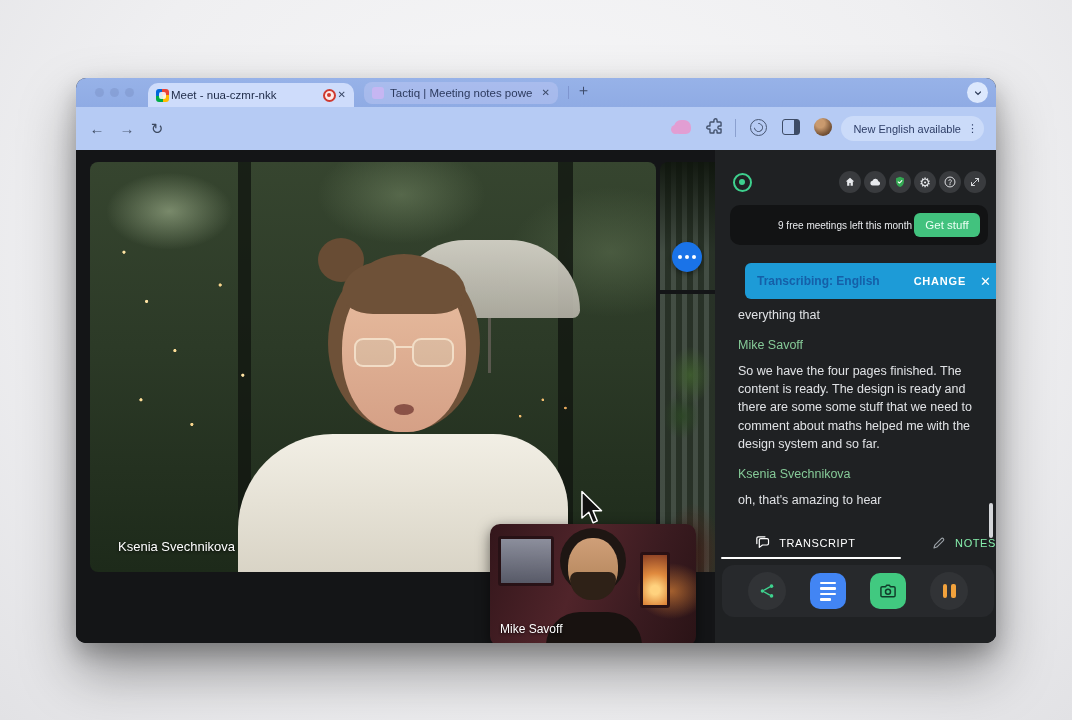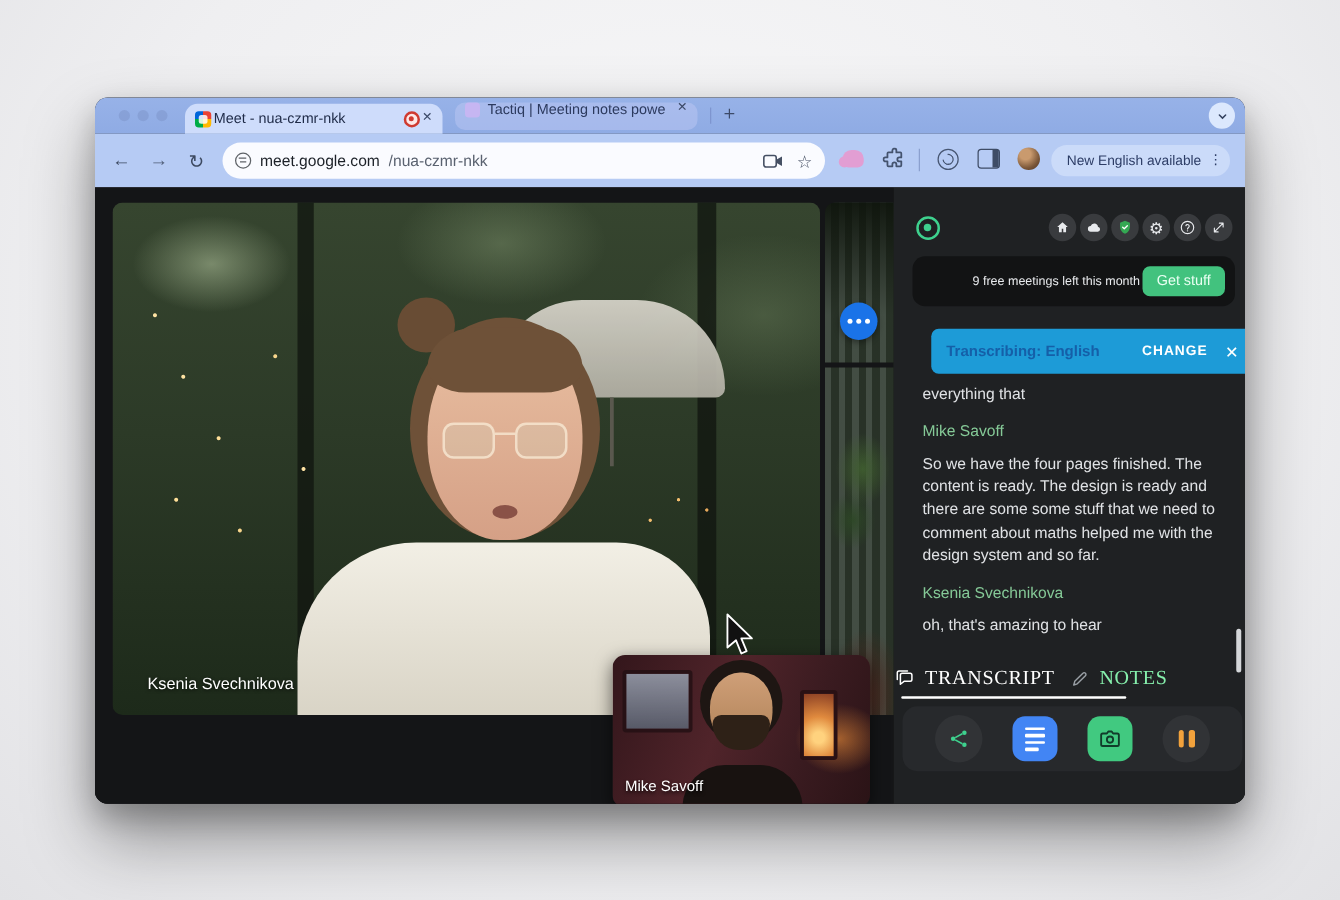--- a/index.html
+++ b/index.html
@@ -30,21 +30,21 @@
   .tab-title { font-size:11.5px; color:#1e2a47; white-space:nowrap; overflow:hidden; text-overflow:ellipsis; flex:1; }
   .favicon-meet { width:13px; height:13px; border-radius:3px; flex:none;
     background: conic-gradient(#ea4335 0 25%, #ffba00 0 50%, #00ac47 0 75%, #0066da 0 100%); position:relative;}
   .favicon-meet::after{content:""; position:absolute; inset:3px; background:#fff; border-radius:2px; opacity:.85;}
   .rec-dot { width:13px; height:13px; border-radius:50%; border:2.5px solid #cf3a30; flex:none; position:relative; background:#fde8e6;}
   .rec-dot::after{content:""; position:absolute; left:2px; top:2px; width:4px; height:4px; border-radius:50%; background:#cf3a30;}
   .tab-close { font-size:10px; color:#3c4a68; flex:none; line-height:1; }
   .tab-2 {
     position:absolute; left:288px; top:4px; width:194px; height:22px;
     background:rgba(193,202,245,.45); border-radius:8px;
-    display:flex; align-items:flex-start; gap:6px; padding:0 8px;
+    display:flex; align-items:center; gap:6px; padding:0 8px;
   }
   .favicon-tactiq { width:12px; height:12px; border-radius:3px; background:#c6b6f2; flex:none; }
   .tab-2 .tab-title { color:#2c3a5e; }
   .tab-divider { position:absolute; left:492px; top:8px; width:1px; height:13px; background:#7e95cf; }
   .newtab-btn { position:absolute; left:500px; top:3px; font-size:15px; color:#3c4a68; }
   .strip-chevron { position:absolute; right:8px; top:4px; width:21px; height:21px; border-radius:50%; background:#dce8fd;
     display:flex; align-items:center; justify-content:center; }
 
   
   .toolbar { position:absolute; left:0; top:29px; width:100%; height:43px; background:#b6cbf4; display:flex; align-items:center; }
@@ -173,21 +173,21 @@
     display:flex; align-items:center; padding:0 12px; }
   .trans-label { font-size:12px; font-weight:bold; color:#155fa8; }
   .change-btn { margin-left:auto; font-size:11px; font-weight:bold; letter-spacing:.8px; color:#fff; }
   .trans-close { margin-left:14px; color:#fff; font-size:13px; line-height:1;}
   .transcript { position:absolute; left:23px; top:156px; width:245px; }
   .tr-speaker { font-size:12.5px; color:#85c997; margin:14px 0 10px; }
   .tr-speaker:empty { display:none; margin:0; }
   .tr-text { font-size:12.5px; color:#e0e2e5; line-height:1.45; margin-bottom:10px; }
   .sb-scroll { position:absolute; right:3px; top:353px; width:4px; height:35px; border-radius:2px; background:#e8eaed; opacity:.9;}
   .sb-tabs { position:absolute; left:0; top:376px; width:100%; height:33px; display:flex; }
-  .sb-tab { flex:1; display:flex; align-items:center; justify-content:flex-start; gap:8px; font-size:16px; letter-spacing:.6px;font-family:Liberation Serif, serif; }
+  .sb-tab { flex:1; display:flex; align-items:center; justify-content:flex-end; gap:8px; font-size:11px; letter-spacing:.6px; }
   .sb-tab.active { color:#fff; } .sb-tab.idle { color:#86efac; }
   .tab-underline { position:absolute; left:6px; top:407px; width:180px; height:2px; background:#fff; border-radius:1px;}
   .actionbar { position:absolute; left:7px; top:415px; width:272px; height:52px; border-radius:12px; background:#27292c;
     display:flex; align-items:center; justify-content:space-around; padding:0 14px;}
   .act-circle { width:38px; height:38px; border-radius:50%; background:#313336; display:flex; align-items:center; justify-content:center;}
   .act-sq { width:36px; height:36px; border-radius:10px; display:flex; align-items:center; justify-content:center; flex-direction:column; gap:3px;}
   .docs-bg { background:#4285f4; } .cap-bg { background:#41c980; }
   .docs-line { width:16px; height:2.5px; background:#fff; border-radius:1px;}
   .docs-line.short { width:11px; align-self:flex-start; margin-left:10px;}
   .pause-wrap { display:flex; gap:4px; }
@@ -227,32 +227,20 @@
             <path d="M7 10l5 5 5-5" fill="none" stroke="#33415e" stroke-width="2.4" stroke-linecap="round"></path>
           </svg>
       </div>
     </div>
 
     <div class="toolbar">
       <span class="nav-ico" style="margin-left:6px">←</span>
       <span class="nav-ico dim">→</span>
       <span class="nav-ico">↻</span>
 
-      <div class="urlbar">
-        <div class="tune-ico"></div>
-        <span class="url-host">meet.google.com</span>
-        <span class="url-path">/nua-czmr-nkk</span>
-        <div class="url-right">
-          <svg width="17" height="14" viewBox="0 0 24 18">
-              <rect x="1.5" y="2.5" width="14" height="13" rx="2.5" fill="none" stroke="#454f63" stroke-width="1.8"></rect>
-              <path d="M16 7l6-3.5v11L16 11z" fill="#454f63"></path>
-            </svg>
-          <span class="star-ico">☆</span>
-        </div>
-      </div>
 
       <div class="ext-pink"></div>
       <svg class="puzzle" width="19" height="19" viewBox="0 0 24 24">
           <path d="M10 3a2 2 0 0 1 4 0v2h4a1 1 0 0 1 1 1v4h-2a2 2 0 0 0 0 4h2v4a1 1 0 0 1-1 1h-4v-2a2 2 0 0 0-4 0v2H6a1 1 0 0 1-1-1v-4H3a2 2 0 0 1 0-4h2V6a1 1 0 0 1 1-1h4z" fill="none" stroke="#44536e" stroke-width="1.8" stroke-linejoin="round"></path>
         </svg>
       <div class="tb-sep"></div>
       <div class="ext-circle"></div>
       <div class="panel-ico"></div>
       <div class="avatar"></div>
 

